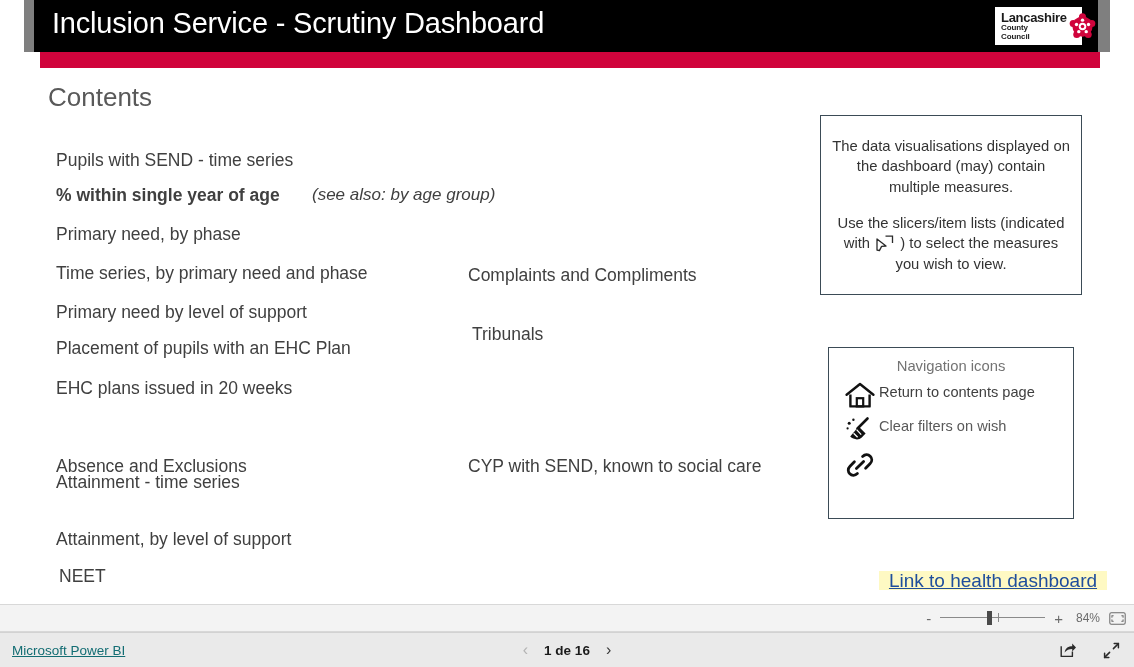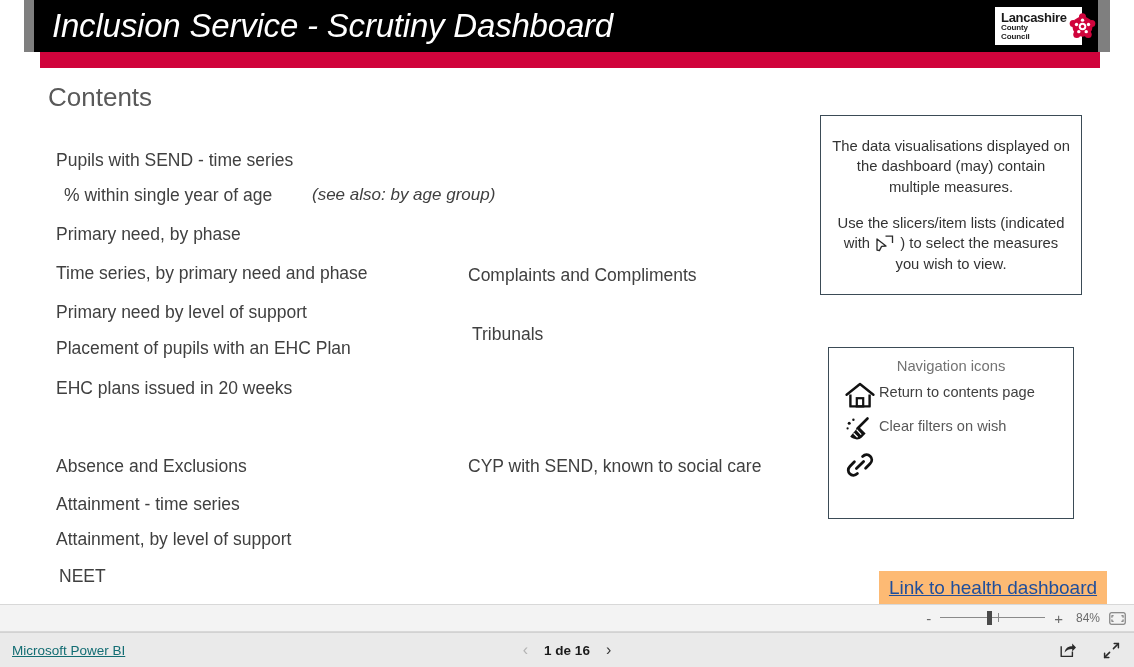--- a/index.html
+++ b/index.html
@@ -14,22 +14,22 @@
 
   
   .canvas { position: absolute; left: 0; top: 0; width: 1134px; height: 605px; background: #fff; overflow: hidden; }
 
   
   .hdr-grey-left { position: absolute; left: 24px; top: 0; width: 11px; height: 52px; background: #7f7f7f; }
   .hdr-grey-right { position: absolute; left: 1098px; top: 0; width: 12px; height: 52px; background: #7f7f7f; }
   .hdr-black { position: absolute; left: 34px; top: 0; width: 1064px; height: 52px; background: #000000; }
   .hdr-title {
     position: absolute; left: 52px; top: 7px;
-    font-size: 33px; color: #ffffff; font-weight: 400;
-    letter-spacing: -0.2px; white-space: nowrap; font-style: italic;
+    font-size: 29px; color: #ffffff; font-weight: 400;
+    letter-spacing: -0.2px; white-space: nowrap;
   }
   .hdr-red { position: absolute; left: 40px; top: 52px; width: 1060px; height: 16px; background: #d0043c; }
 
   
   .logo {
     position: absolute; left: 995px; top: 7px;
     width: 87px; height: 38px; background: #ffffff;
     display: flex; align-items: center; padding: 2px 4px 2px 6px;
   }
   .logo-txt { display: flex; flex-direction: column; line-height: 1.02; }
@@ -67,22 +67,22 @@
 
   .nav-box { left: 828px; top: 347px; width: 246px; height: 172px; padding: 10px 12px 8px 12px; }
   .nav-title { font-size: 14.8px; color: #737373; text-align: center; margin-bottom: 6px; }
   .nav-row { display: flex; align-items: flex-start; margin-bottom: 5px; }
   .nav-ico { width: 38px; flex: 0 0 38px; display: flex; align-items: center; justify-content: center; padding-top: 2px; }
   .nav-lbl { font-size: 14.6px; color: #595959; line-height: 1.28; padding-top: 3px; }
   .nav-lbl.dark { color: #404040; }
 
   
   .health-link-wrap {
-    position: absolute; left: 879px; top: 571px; width: 228px; height: 34px;
-    background: #fdba74; display: flex; align-items: center; justify-content: center;
+    position: absolute; left: 879px; top: 571px; width: 228px; height: 19px;
+    background: #fef9c3; display: flex; align-items: center; justify-content: center;
   }
   .health-link {
     font-size: 19px; color: #1f4e9c; text-decoration: underline;
     white-space: nowrap; cursor: pointer;
   }
 
   
   .zoombar {
     position: absolute; right: 8px; top: 606px; height: 24px;
     display: flex; align-items: center; gap: 9px;
@@ -156,29 +156,29 @@
           <circle cx="14.5" cy="27.6" r="2.5"></circle>
           <circle cx="11.1" cy="17.1" r="2.5"></circle>
         </g>
         <circle cx="20" cy="20" r="2.6" fill="#d0043c"></circle>
       </svg>
     </div>
 
     <div class="contents-h">Contents</div>
 
     <div class="toc-item" style="left:56px; top:150px;">Pupils with SEND - time series</div>
-    <div class="toc-item" style="left:64px; top:185px;">% within single year of age</div>
+    <div class="toc-item" style="left:56px; top:185px;font-weight:bold;">% within single year of age</div>
     <div class="toc-note" style="left:312px; top:185px;">(see also: by age group)</div>
     <div class="toc-item" style="left:56px; top:224px;">Primary need, by phase</div>
     <div class="toc-item" style="left:56px; top:263px;">Time series, by primary need and phase</div>
     <div class="toc-item" style="left:56px; top:302px;">Primary need by level of support</div>
     <div class="toc-item" style="left:56px; top:338px;">Placement of pupils with an EHC Plan</div>
     <div class="toc-item" style="left:56px; top:378px;">EHC plans issued in 20 weeks</div>
     <div class="toc-item" style="left:56px; top:456px;">Absence and Exclusions</div>
-    <div class="toc-item" style="left:56px; top:494px;">Attainment - time series</div>
+    <div class="toc-item" style="left:56px; top:472px;">Attainment - time series</div>
     <div class="toc-item" style="left:56px; top:529px;">Attainment, by level of support</div>
     <div class="toc-item" style="left:59px; top:566px;">NEET</div>
 
     <div class="toc-item" style="left:468px; top:265px;">Complaints and Compliments</div>
     <div class="toc-item" style="left:472px; top:324px;">Tribunals</div>
     <div class="toc-item" style="left:468px; top:456px;">CYP with SEND, known to social care</div>
 
     <div class="box info-box">
       <div class="info-p">The data visualisations displayed on the dashboard (may) contain multiple measures.</div>
       <div class="info-p"><span>Use the slicers/item lists (indicated with </span><svg class="slicer-glyph" width="20" height="18" viewBox="0 0 20 18">

